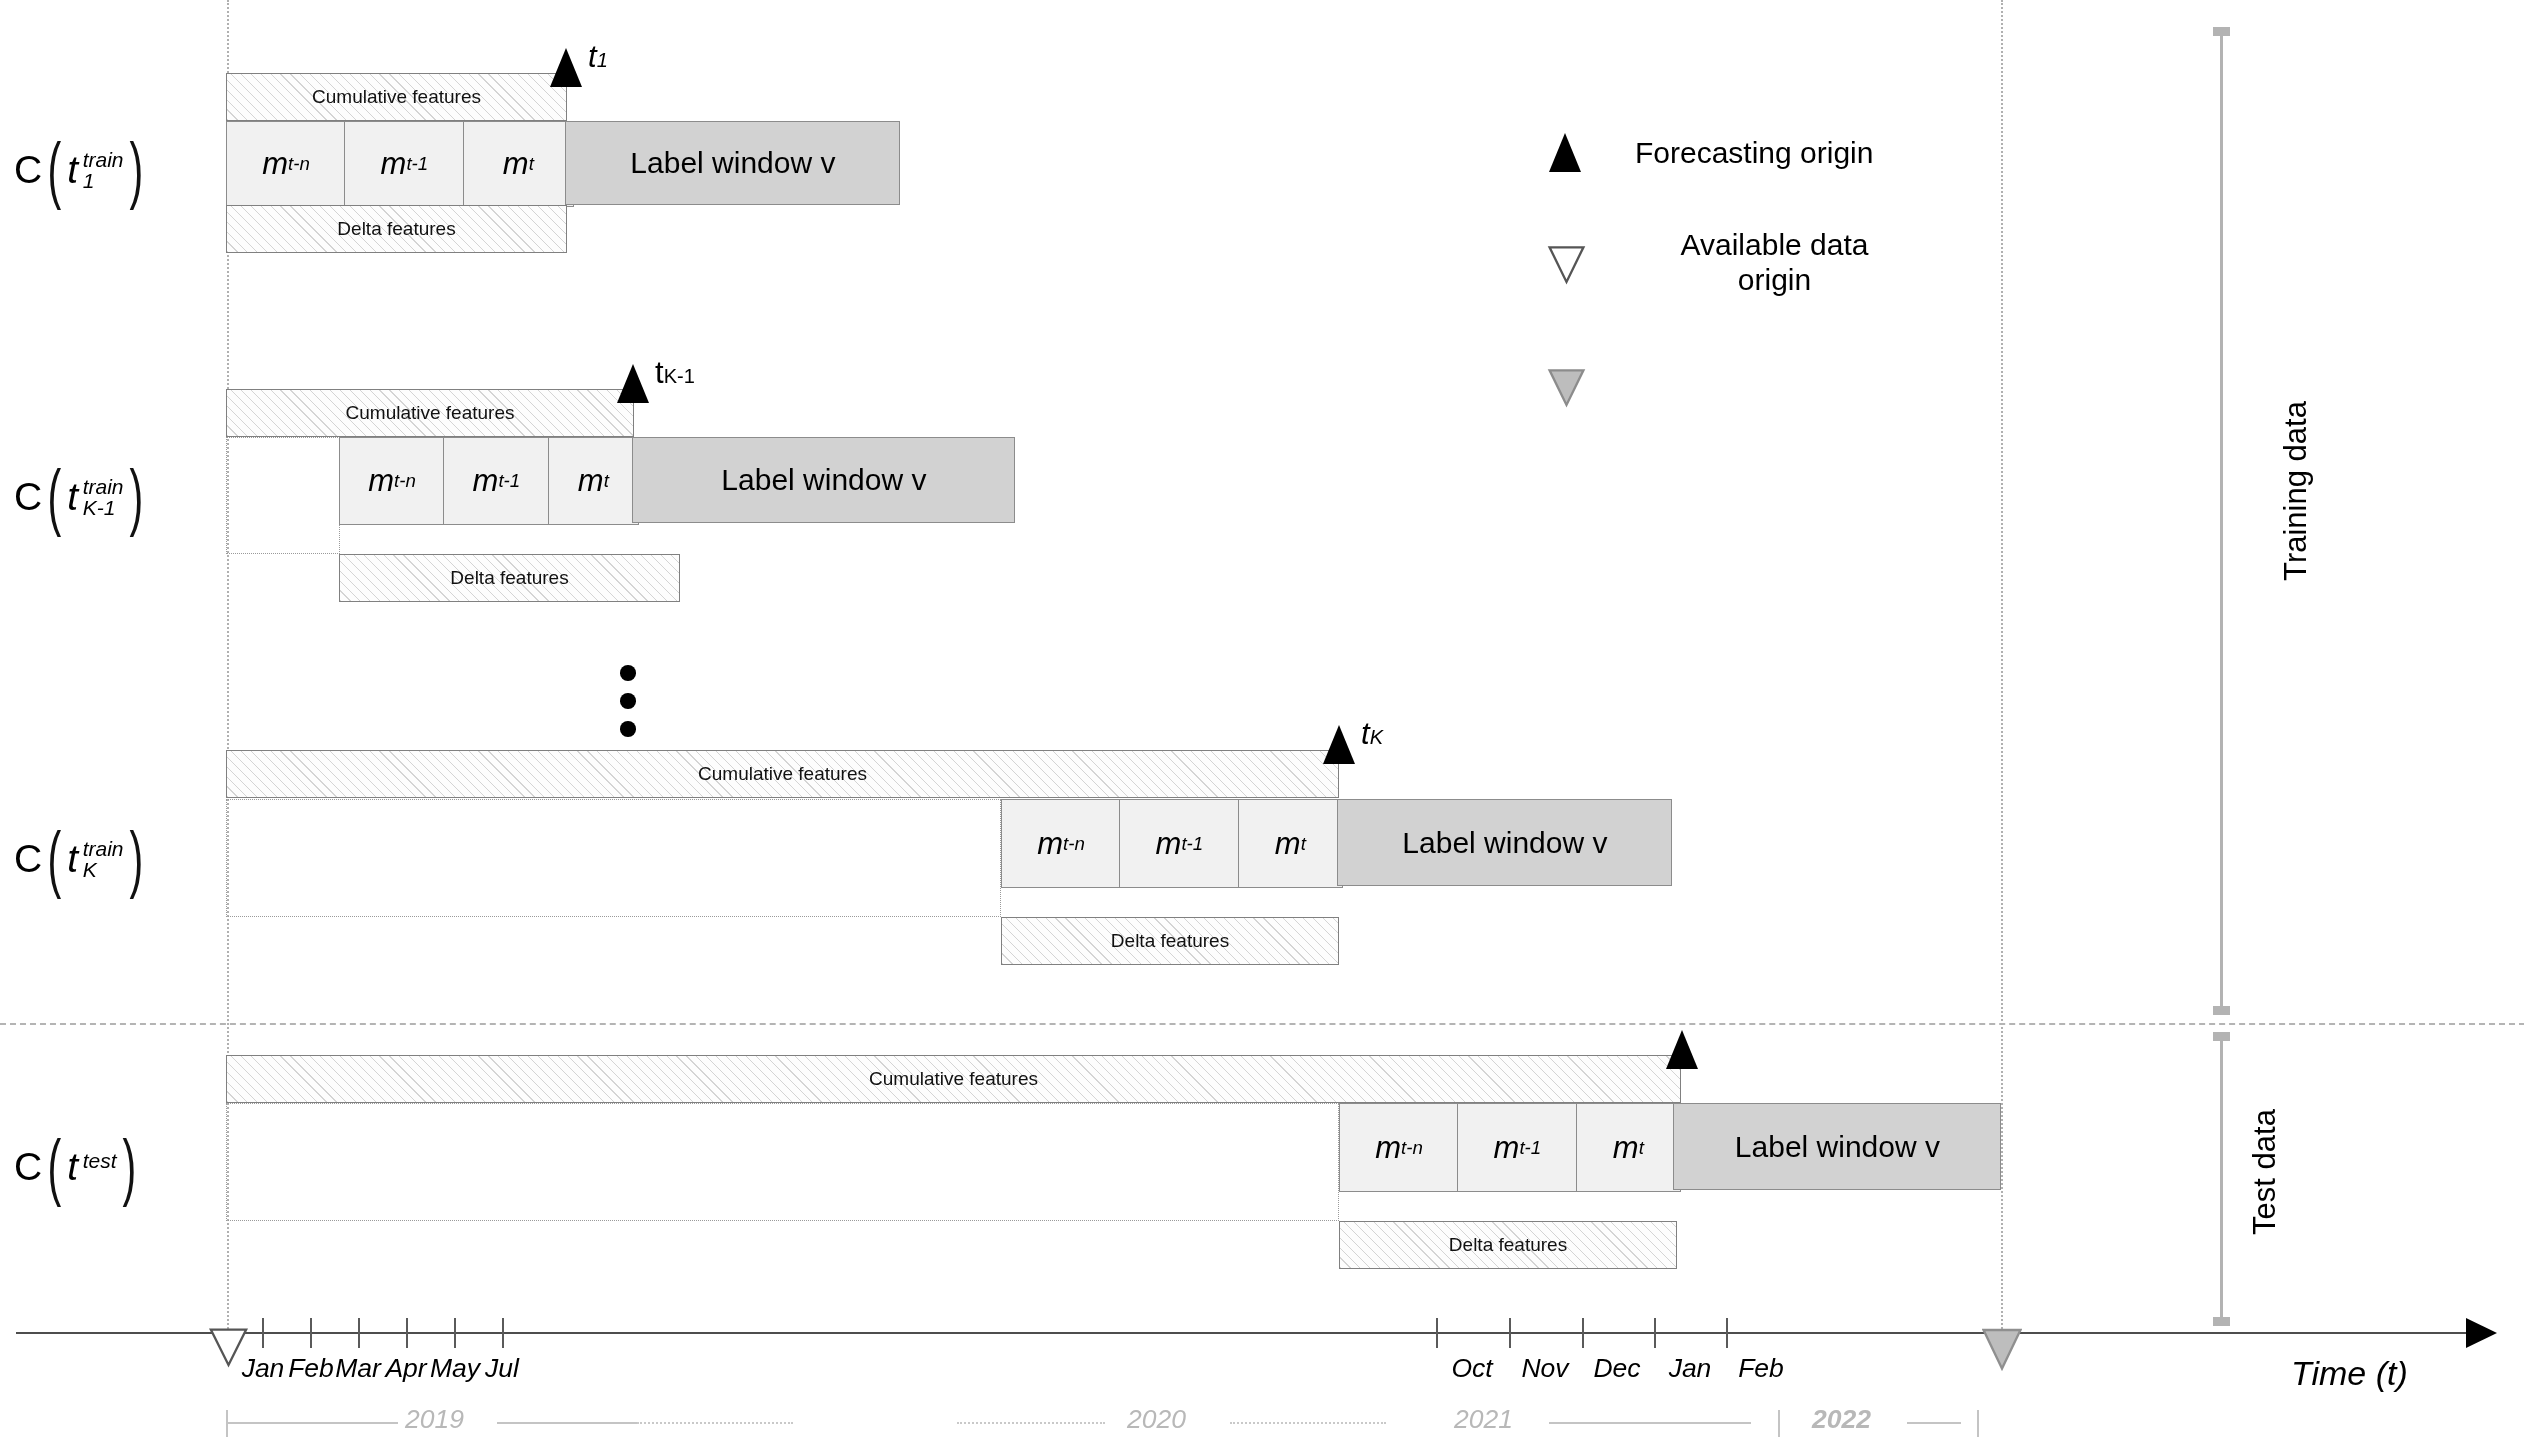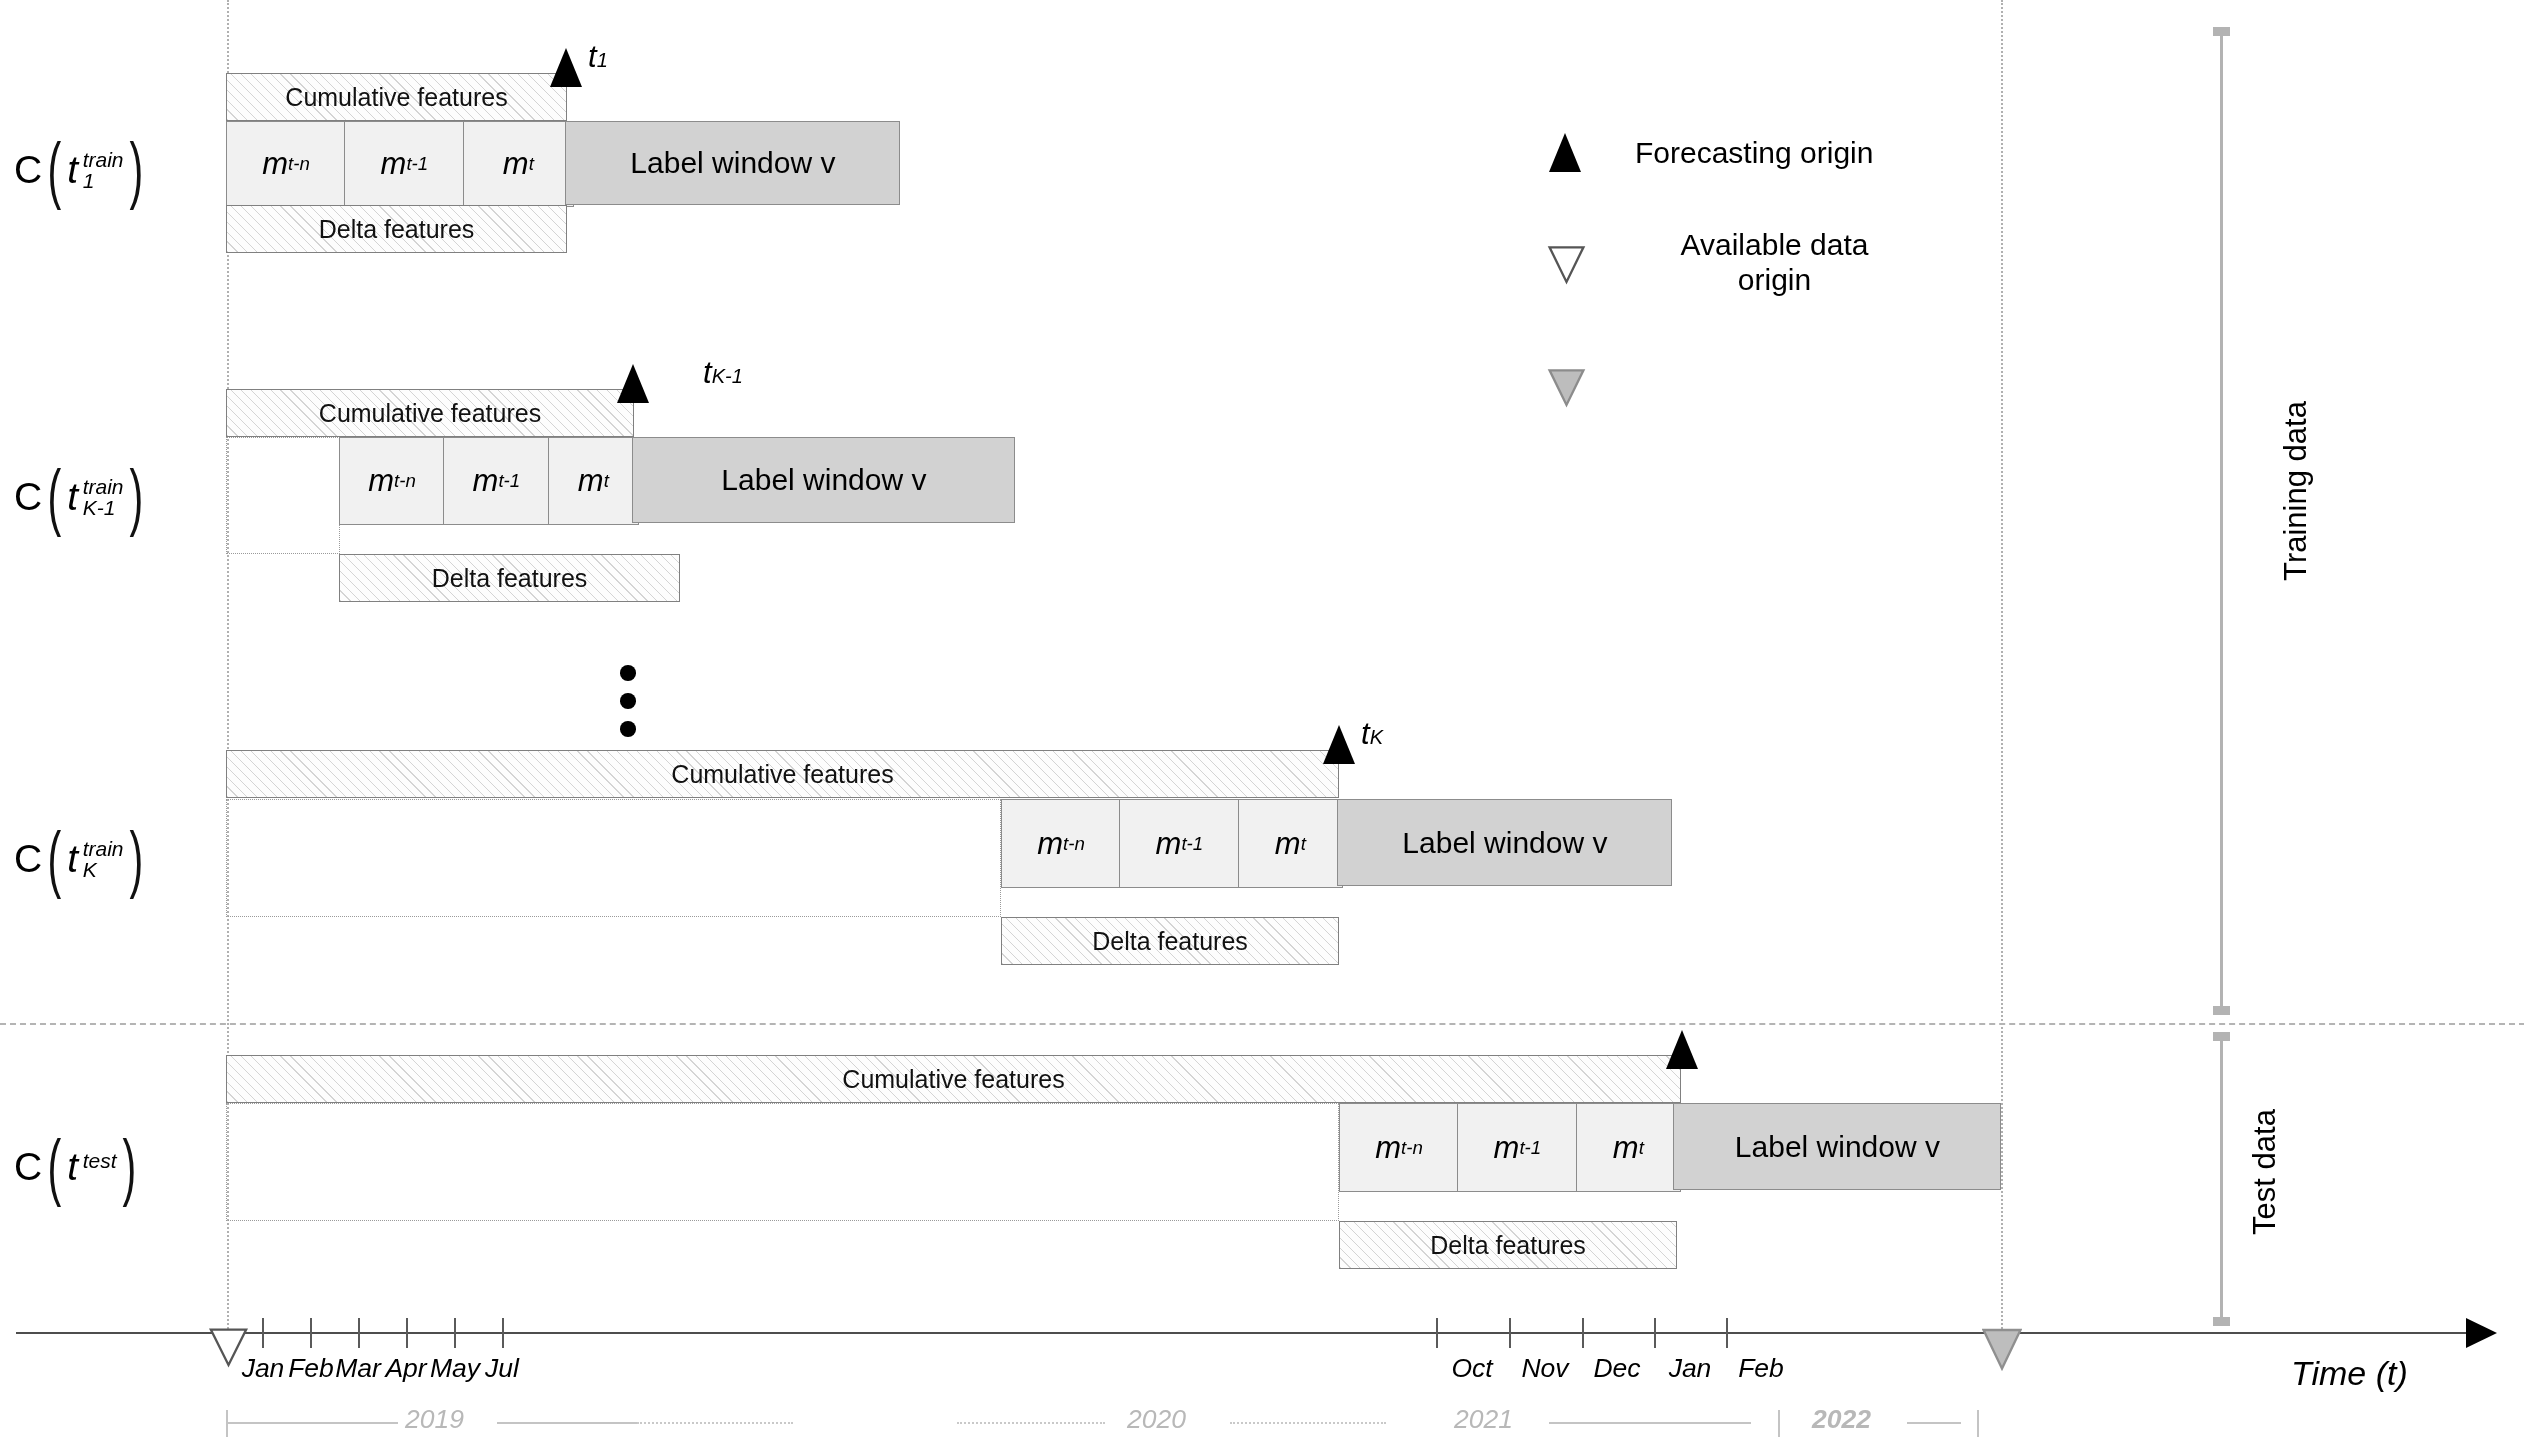--- a/index.html
+++ b/index.html
@@ -11,21 +11,21 @@
   .abs{position:absolute;box-sizing:border-box;}
 
   
   .hatch{
     background-color:#fdfdfd;
     background-image:repeating-linear-gradient(45deg,
         rgba(0,0,0,0.16) 0px, rgba(0,0,0,0.16) 0.8px,
         rgba(0,0,0,0) 0.8px, rgba(0,0,0,0) 7px);
     border:1.6px solid #808080;
     display:flex;align-items:center;justify-content:center;
-    font-size:25px;color:#111;white-space:nowrap;
+    font-size:19px;color:#111;white-space:nowrap;
   }
 
   
   .mrow{display:flex;}
   .mbox{
     background:#f1f1f1;border:1.6px solid #8c8c8c;
     display:flex;align-items:center;justify-content:center;
     font-size:31px;font-style:italic;white-space:nowrap;
     margin-left:-1.6px;
   }
@@ -155,21 +155,21 @@
     </span>
     <span class="paren">)</span>
   </div>
 
   <div class="abs ctxframe" style="left:226px;top:437px;width:114px;height:117px;"></div>
 
   <div class="abs hatch" style="left:226px;top:389px;width:408px;height:48px;">
     <span>Cumulative features</span>
   </div>
   <div class="abs tri-up" style="left:617px;top:364px;"></div>
-  <div class="abs" style="left:655px;top:355px;font-size:31px;font-style:italic;margin-left:48px;">
+  <div class="abs" style="left:655px;top:355px;font-size:31px;">
     <span>t</span><span style="font-size:20px;">K-1</span>
   </div>
 
   <div class="abs mrow" style="left:339px;top:437px;">
     <div class="mbox" style="width:104px;height:86px;">
       <span>m</span>
         <span class="sub">t-n</span>
     </div>
     <div class="mbox" style="width:104px;height:86px;">
       <span>m</span>

